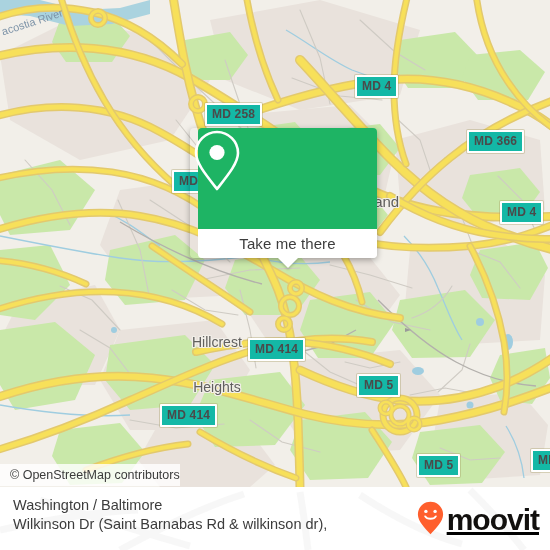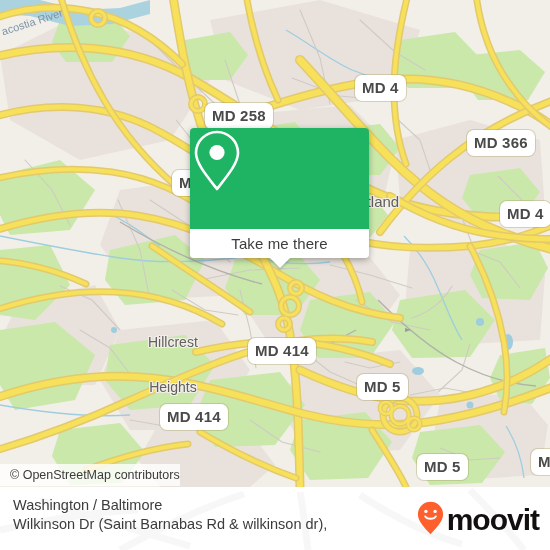--- a/index.html
+++ b/index.html
@@ -10,62 +10,63 @@
   }
   #app{position:relative;width:550px;height:550px;overflow:hidden;background:#fff;}
 
   
   .map{position:absolute;left:0;top:0;width:550px;height:487px;overflow:hidden;background:#f2efe9;}
   .map svg{position:absolute;left:0;top:0;display:block;}
 
   
   .shield{
     position:absolute;
-    background:#ffffff;
+    background:#14b8a6;
     border:2px solid #ffffff;
-    border-radius:7px;
+    border-radius:1px;
     color:#4a4a4a;
-    font-size:15px;
+    font-size:12px;
     font-weight:bold;
     letter-spacing:.2px;
     line-height:1;
     padding:3px 5px 4px 5px;
     white-space:nowrap;
     box-shadow:0 0 0 1px rgba(160,150,90,.35);
   }
 
   
   .place{
     position:absolute;
     color:#61605e;
     font-size:14px;
     line-height:15px;
     white-space:pre;
     text-shadow:
       -1.2px 0 #f2efe9, 1.2px 0 #f2efe9, 0 -1.2px #f2efe9, 0 1.2px #f2efe9,
       -1px -1px #f2efe9, 1px -1px #f2efe9, -1px 1px #f2efe9, 1px 1px #f2efe9;
   }
-  .place.center{text-align:center;}
+  .place.center{text-align:center;margin-left:44px;}
   .river-label{
     position:absolute;
     color:#7d93a8;
     font-size:11px;
     white-space:nowrap;
     transform-origin:0 0;
     transform:rotate(-18deg);
   }
 
   
   .card{
     position:absolute;
     left:190px;top:128px;width:179px;
     border-radius:4px;
     box-shadow:0 2px 6px rgba(0,0,0,.32);
     overflow:visible;
     z-index:40;
+    padding-left:8px;
   }
   .card-top{
     background:#1eb464;
     height:101px;
     border-radius:4px 4px 0 0;
     display:flex;align-items:center;justify-content:center;
   }
   .card-bottom{
     position:relative;
     background:#ffffff;
@@ -108,21 +109,21 @@
     position:absolute;left:0;top:-487px;width:550px;height:550px;
     opacity:.055;pointer-events:none;
   }
   .footer-text{
     position:absolute;left:13px;top:9px;width:390px;
     color:#3c3c3c;font-size:14.5px;line-height:19px;
   }
   .footer-text span{display:block;}
   .brand{
     position:absolute;right:11px;top:14px;
-    display:flex;align-items:center;gap:3px;
+    display:flex;align-items:center;gap:3px;text-decoration:underline;
   }
   .brand-word{
     font-size:30px;line-height:30px;
     color:#12100e;font-weight:bold;letter-spacing:-1px;
   }
 </style>
 </head>
 <body>
 
 <div id="app">

